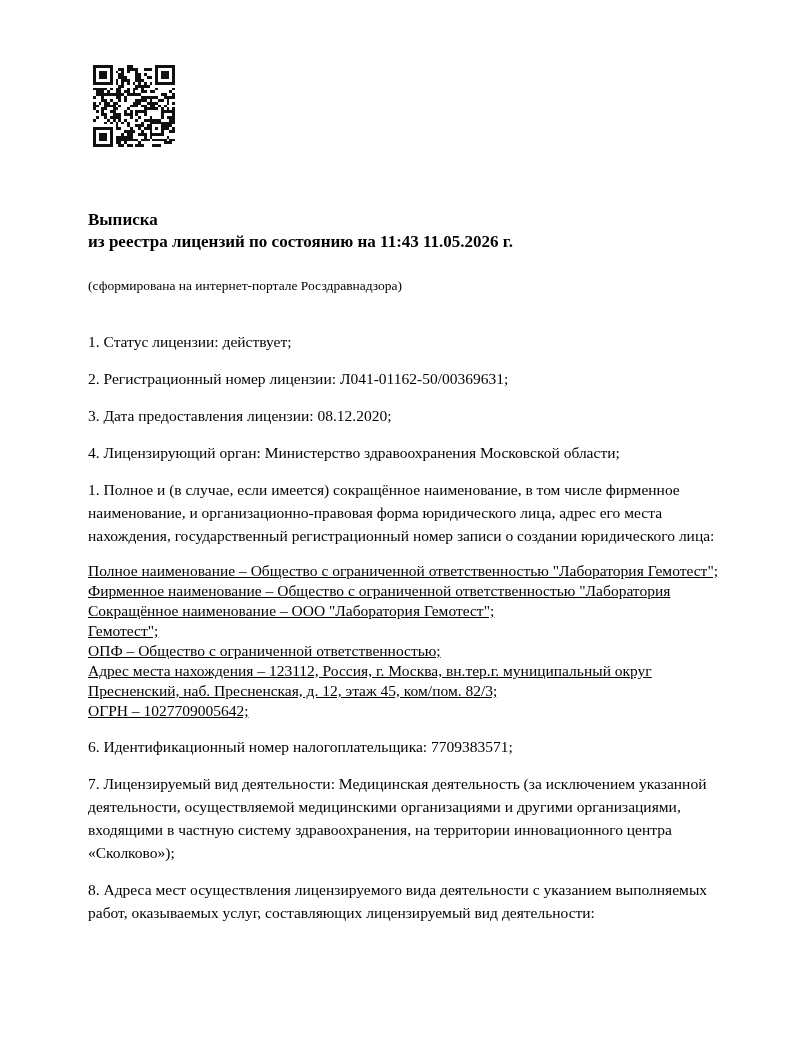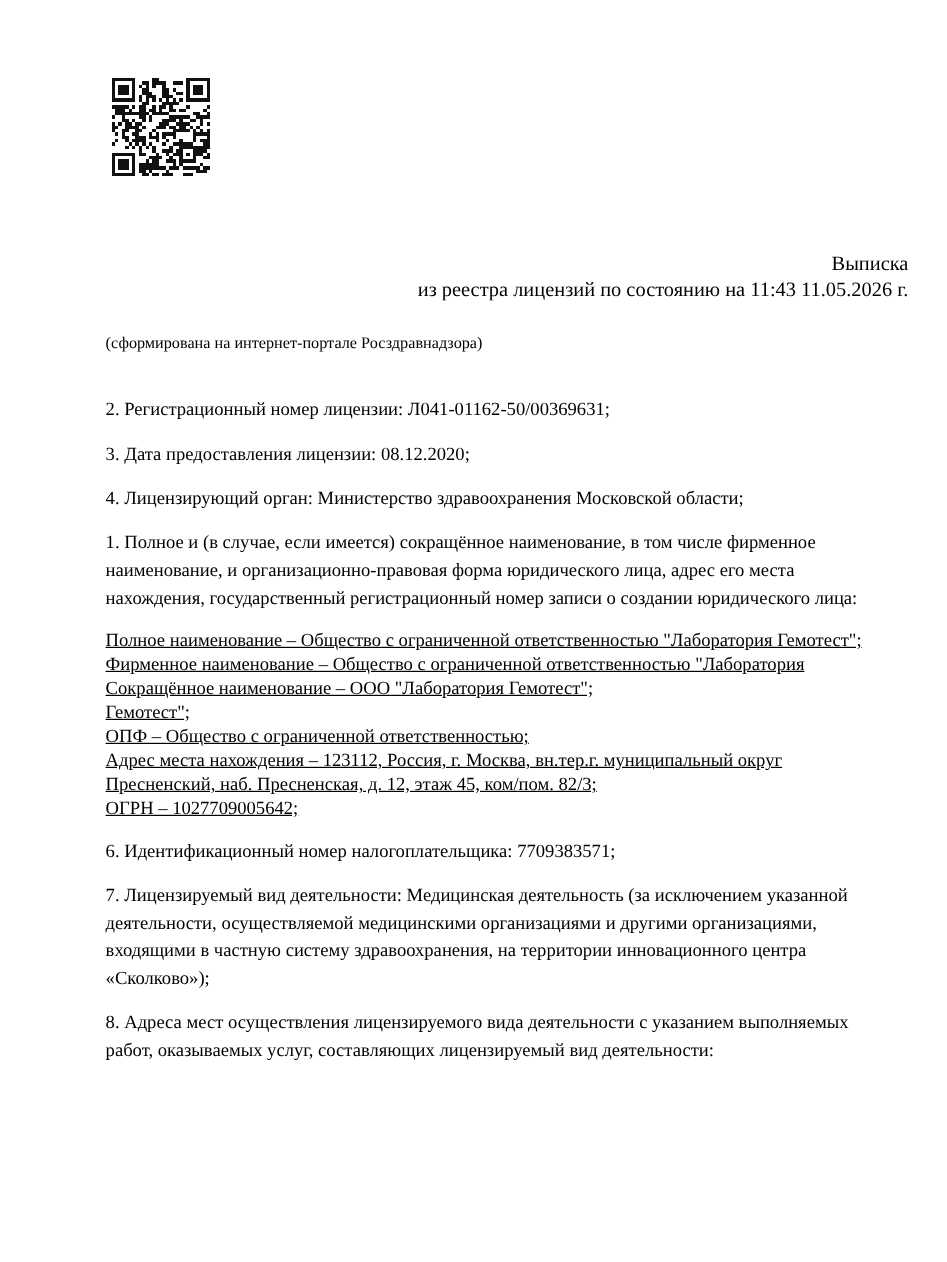--- a/index.html
+++ b/index.html
@@ -24,22 +24,22 @@
     height: 82px;
   }
   .content {
     position: absolute;
     left: 88px;
     top: 209px;
     width: 669px;
   }
   .doc-title {
     font-size: 17px;
-    font-weight: normal;
-    text-align: right;
+    font-weight: bold;
+    text-align: left;
     line-height: 22px;
   }
   .doc-note {
     font-size: 13.5px;
     margin-top: 25px;
   }
   .doc-body {
     margin-top: 36px;
     font-size: 15.5px;
   }
@@ -488,20 +488,23 @@
 
     <div class="doc-title">
       <div>Выписка</div>
       <div>из реестра лицензий по состоянию на 11:43 11.05.2026 г.</div>
     </div>
 
     <div class="doc-note">(сформирована на интернет-портале Росздравнадзора)</div>
 
     <div class="doc-body" id="doc-body">
         <div class="para numbered">
+          <div class="line">1. Статус лицензии: действует;</div>
+        </div>
+        <div class="para numbered">
           <div class="line">2. Регистрационный номер лицензии: Л041-01162-50/00369631;</div>
         </div>
         <div class="para numbered">
           <div class="line">3. Дата предоставления лицензии: 08.12.2020;</div>
         </div>
         <div class="para numbered">
           <div class="line">4. Лицензирующий орган: Министерство здравоохранения Московской области;</div>
         </div>
         <div class="para numbered">
           <div class="line">1. Полное и (в случае, если имеется) сокращённое наименование, в том числе фирменное</div>

